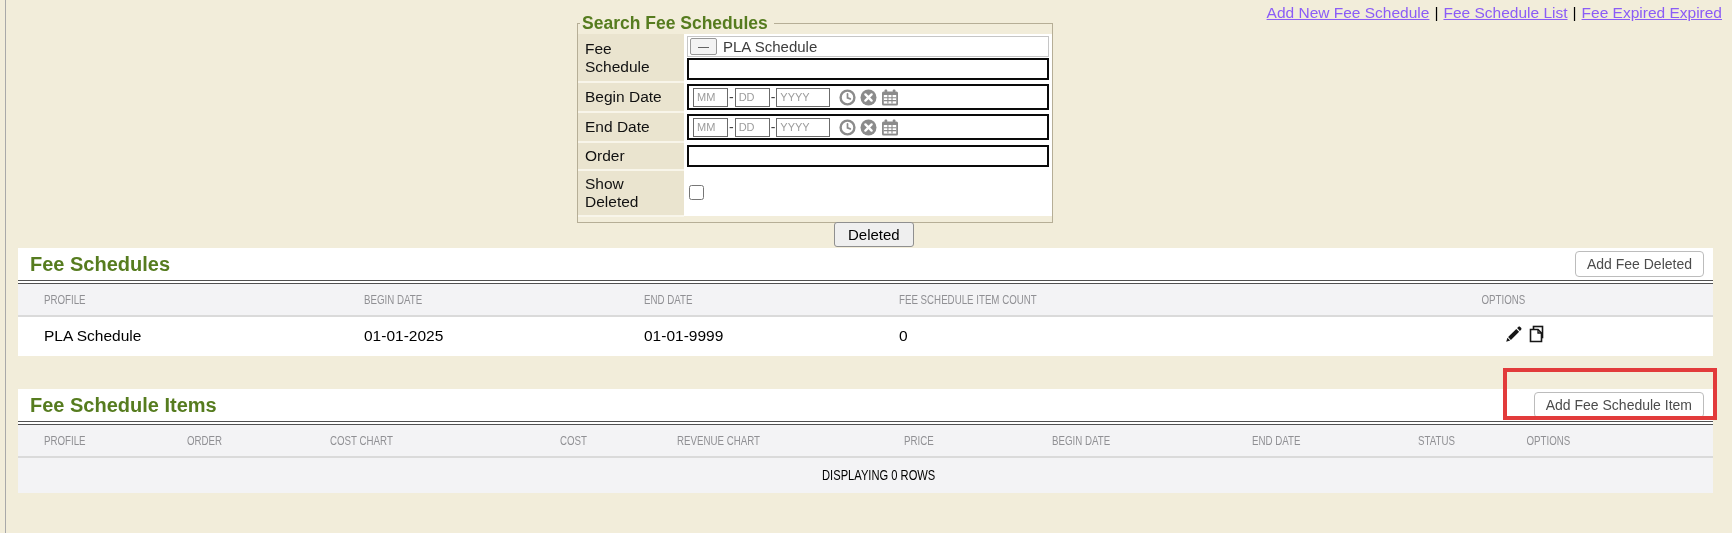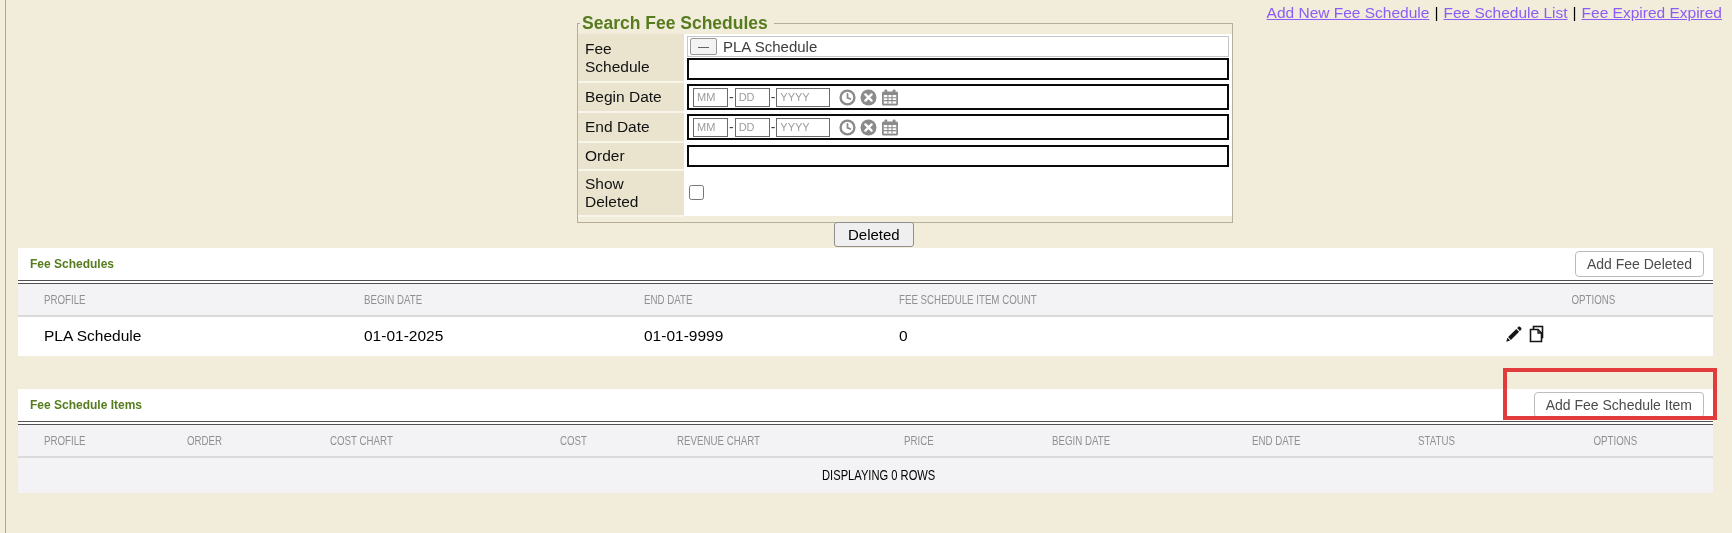--- a/index.html
+++ b/index.html
@@ -10,21 +10,21 @@
     font-family:"Liberation Sans","DejaVu Sans",sans-serif;
     color:#111;
   }
   .left-frame{position:absolute;left:0;top:0;bottom:0;width:6px;background:#f2edda;border-right:1px solid #a9a9a9;}
   
   .top-links{position:absolute;top:4px;right:10px;font-size:15.5px;white-space:nowrap;}
   .top-links a{color:#8b5cf6;text-decoration:underline;cursor:pointer;}
   .top-links .sep{margin:0 5px;color:#000;}
   
   fieldset.search-fieldset{
-    position:absolute;left:577px;top:13px;width:656px;
+    position:absolute;left:577px;top:13px;width:476px;
     border:1px solid #b6ae96;padding:0 0 5px 0;margin:0;background:transparent;
   }
   fieldset.search-fieldset legend{
     font-size:17.5px;font-weight:bold;color:#567c1f;margin-left:2px;padding:0 6px 0 2px;
   }
   table.search-table{width:100%;border-collapse:collapse;}
   td.lbl{background:#eae4cf;width:106px;font-size:15.5px;color:#111;padding:4px 12px 4px 7px;vertical-align:middle;border-bottom:2px solid #f8f5ea;}
   td.fld{background:#fff;padding:2px 3px;vertical-align:middle;}
   .fs-line1{display:flex;align-items:center;gap:6px;border:1px solid #c6c6c6;background:#fff;height:21px;padding:0 2px;}
   .minus-btn{height:17px;min-width:27px;font-size:11px;line-height:1;color:#333;background:#f3f3f3;border:1px solid #999;border-radius:2px;cursor:pointer;padding:0 4px;}
@@ -41,28 +41,28 @@
   .chk{width:15px;height:15px;margin:3px 0 3px 2px;accent-color:#666;}
   .search-btn{
     position:absolute;left:834px;top:222px;height:25px;padding:1px 13px;
     font-size:15px;color:#000;background:#efefef;border:1px solid #8f8f8f;border-radius:3px;cursor:pointer;
     font-family:"Liberation Sans","DejaVu Sans",sans-serif;
   }
   
   .section{position:absolute;left:18px;width:1695px;background:#fff;}
   #sec1{top:248px;} #sec2{top:389px;}
   .sec-head{display:flex;align-items:center;justify-content:space-between;padding:3px 9px 3px 12px;border-bottom:4px double #515151;min-height:30px;}
-  .sec-title{font-size:12px;font-weight:bold;color:#567c1f;}
+  .sec-title{font-size:20px;font-weight:bold;color:#567c1f;}
   .add-btn{background:#fff;border:1px solid #bcbcbc;border-radius:4px;color:#4c4c4c;font-size:14px;padding:4px 11px;cursor:pointer;font-family:"Liberation Sans","DejaVu Sans",sans-serif;}
   table.data-table{width:100%;border-collapse:collapse;table-layout:fixed;}
   .data-table th{
     background:#f3f3f5;color:#909094;font-weight:normal;text-align:left;
     font-size:13.5px;padding:8px 0 8px 26px;border-bottom:2px solid #dadada;white-space:nowrap;overflow:visible;
   }
-  .data-table th.c, .data-table td.c{text-align:center;padding-left:0;}
+  .data-table th.c, .data-table td.c{padding-left:0;}
   .data-table td{font-size:15.5px;color:#000;padding:8px 0 9px 26px;white-space:nowrap;}
   td.opts{padding-left:32px;}
   .disp-cell{background:#f3f3f5;border-top:1px solid #e2e2e2;text-align:center;padding:6px 0 7px;font-size:13.5px;color:#1f1f1f;}
   .cx{display:inline-block;transform:scaleX(0.72);transform-origin:0 50%;}
   .cxc{display:inline-block;transform:scaleX(0.72);transform-origin:50% 50%;}
   .row-icons{display:inline-flex;align-items:center;gap:5px;}
   .row-icons .ic{display:inline-flex;cursor:pointer;}
   
   .annotation-box{position:absolute;left:1503px;top:368px;width:214px;height:52px;border:4px solid #e23b3b;z-index:50;pointer-events:none;}
 </style>

